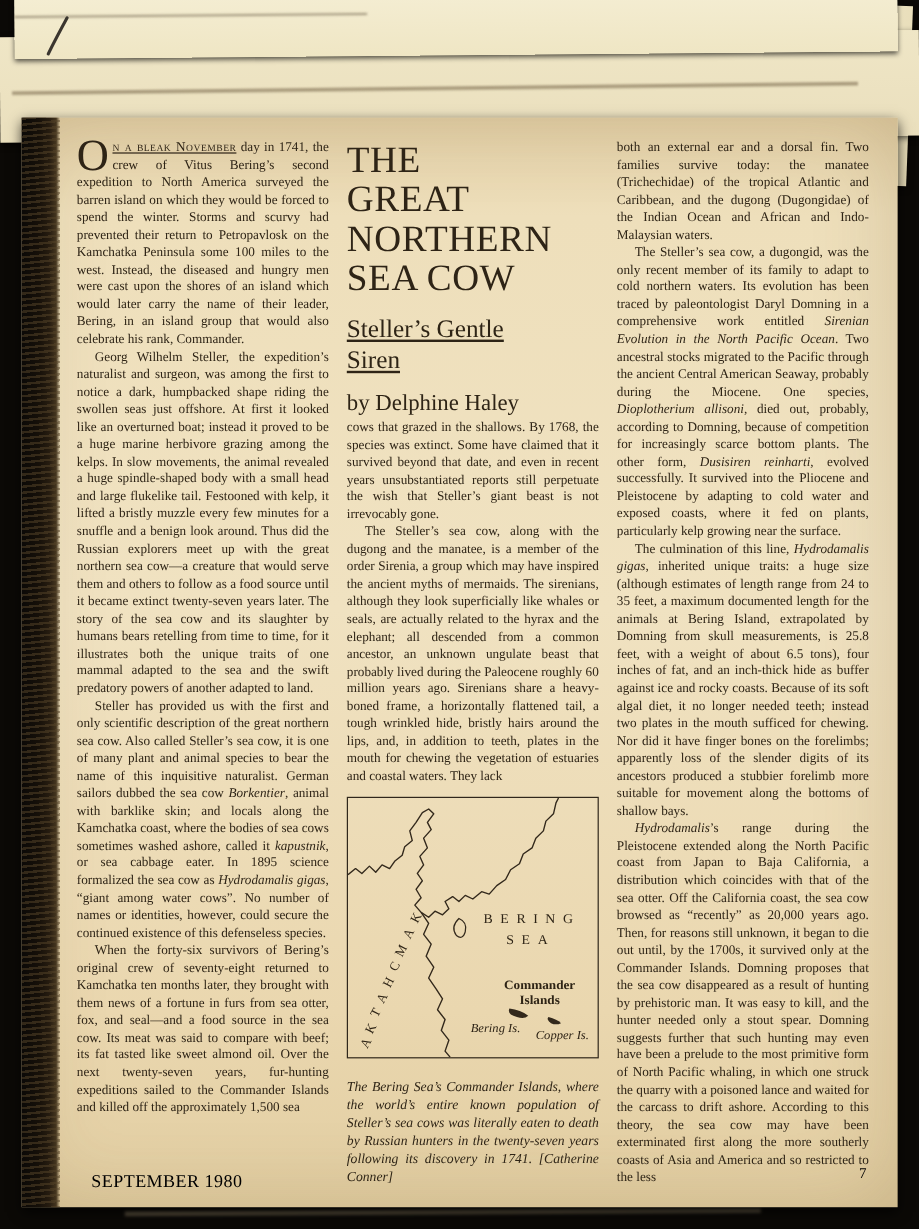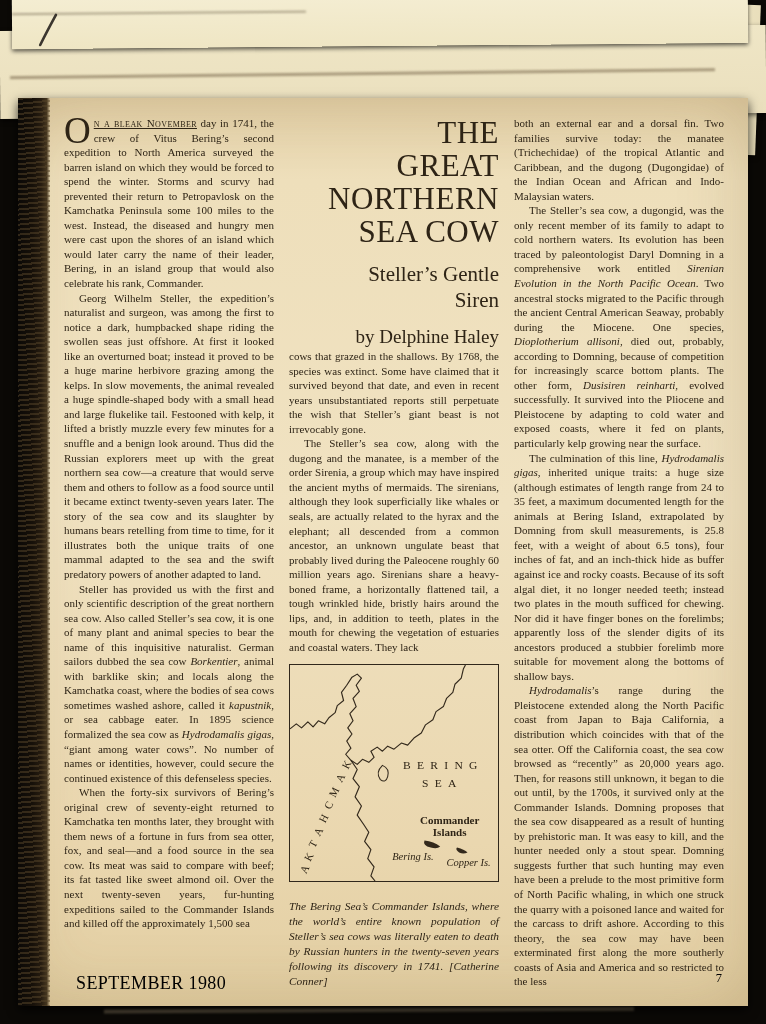--- a/index.html
+++ b/index.html
@@ -55,29 +55,29 @@
       linear-gradient(90deg,#0b0907 0%,#161009 45%,#261c10 72%,#45361f 90%,rgba(70,56,34,0) 100%);
   }
   .content{position:absolute;left:46px;top:18px;width:660px;bottom:16px;color:#2e2416;}
   .cols{display:flex;gap:15px;}
   .col{flex:1;min-width:0;}
   p.body{margin:0;text-indent:15px;text-align:justify;font-size:11px;line-height:14.55px;}
   p.noindent{text-indent:0;}
   .dc{float:left;font-size:37px;line-height:28px;padding:1px 3px 0 0;}
   .sc{font-variant:small-caps;letter-spacing:.4px;text-decoration:underline;}
   i{font-style:italic;}
-  .titleblock{text-align:right;}
+  .titleblock{text-align:left;}
   .title{font-size:31px;line-height:33px;letter-spacing:.5px;white-space:pre-line;margin-top:0;}
-  .subtitle{font-size:21px;line-height:26px;white-space:pre-line;margin-top:13px;}
+  .subtitle{font-size:21px;line-height:26px;white-space:pre-line;margin-top:13px;text-decoration:underline;}
   .byline{font-size:19px;margin-top:13px;margin-bottom:1px;}
   figure{margin:10px 0 0 0;}
   .map-box{border:1.6px solid #30271b;height:216px;position:relative;}
   .map-box svg{display:block;width:100%;height:100%;}
   figcaption{font-style:italic;font-size:11.4px;line-height:15px;margin-top:17px;text-align:justify;}
-  .footer-issue{position:absolute;left:58px;bottom:12px;font-size:18px;letter-spacing:.4px;}
+  .footer-issue{position:absolute;left:58px;bottom:12px;font-size:15px;letter-spacing:.4px;}
   .page-number{position:absolute;right:26px;bottom:20px;font-size:12.5px;}
   .map-label{fill:#2e2416;}
 </style>
 </head>
 <body>
 
 <div class="sheet-corner"></div>
 <div class="sheet-mid">
   <div class="smudge"></div>
 </div>

